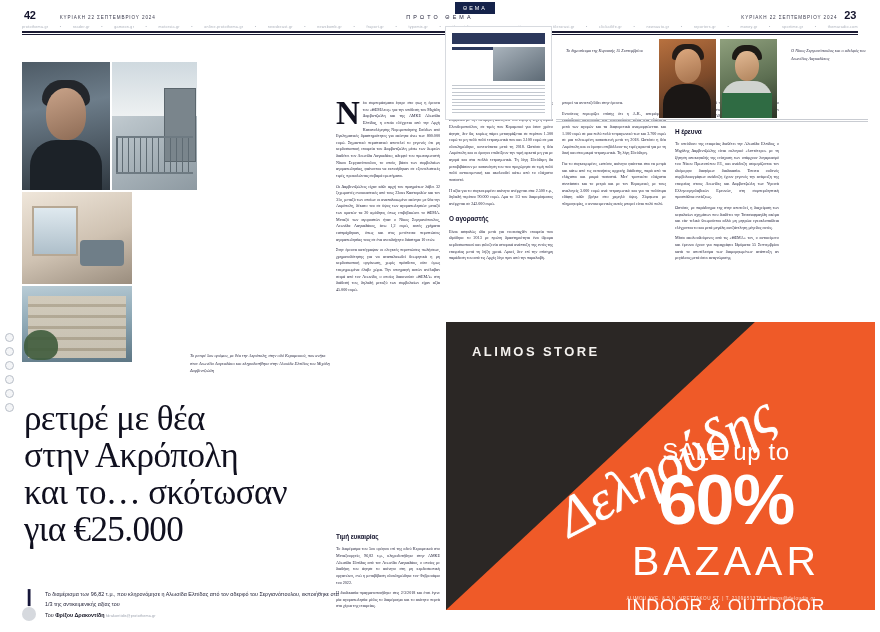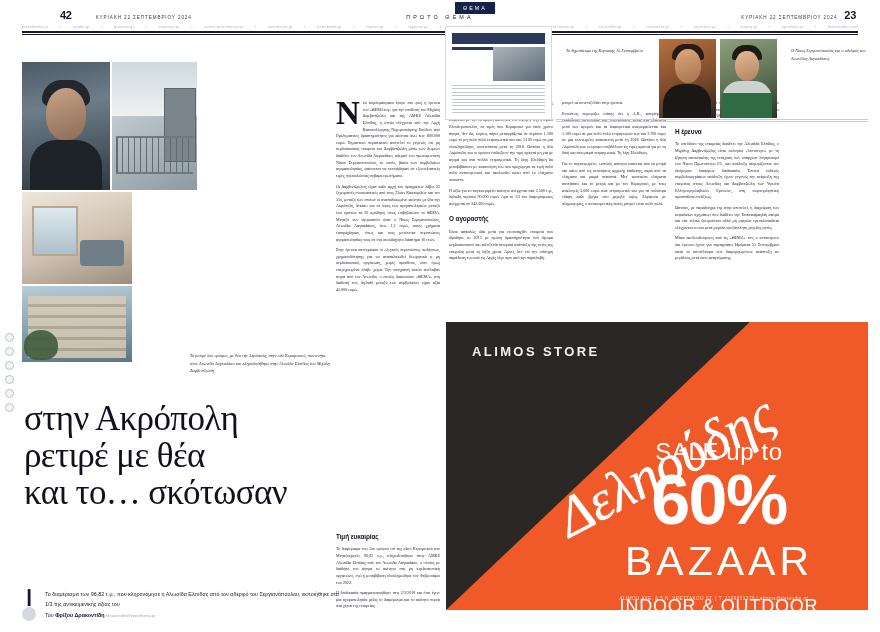--- a/index.html
+++ b/index.html
@@ -1,21 +1,21 @@
 <!DOCTYPE html>
 <html><head>
 <meta charset="utf-8">
 <style>
   html,body{margin:0;padding:0;background:#fff;}
   body{width:880px;height:632px;overflow:hidden;font-family:"Liberation Sans",sans-serif;color:#1a1a28;}
   .spread{position:relative;width:880px;height:632px;background:#fff;}
 
   
   .masthead{position:absolute;left:0;top:0;width:880px;height:30px;}
-  .mh-left{position:absolute;left:24px;top:9px;display:flex;align-items:baseline;gap:24px;margin-left:36px;}
+  .mh-left{position:absolute;left:24px;top:9px;display:flex;align-items:baseline;gap:24px;}
   .mh-right{position:absolute;right:24px;top:9px;display:flex;align-items:baseline;gap:7px;}
   .folio{font-weight:bold;font-size:11px;color:#12122b;letter-spacing:-.3px;}
   .mh-date{font-size:4.6px;letter-spacing:.9px;color:#3a3a4d;text-transform:uppercase;white-space:nowrap;}
   .mh-center{position:absolute;left:0;right:0;top:14px;text-align:center;font-size:5.4px;letter-spacing:3.1px;color:#23233a;}
   .sitebar{position:absolute;left:22px;right:22px;top:23px;height:7px;display:flex;justify-content:space-between;align-items:center;
            font-size:3.6px;letter-spacing:.3px;color:#9aa0ad;overflow:hidden;white-space:nowrap;}
   .sitebar span{opacity:.85;}
   .rule-top{position:absolute;left:22px;right:22px;top:31px;height:2px;background:#1b1b33;}
   .rule-top2{position:absolute;left:22px;right:22px;top:34px;height:.7px;background:#1b1b33;}
 
@@ -98,21 +98,21 @@
   .pd2 .bd2{position:absolute;left:2px;top:54px;width:50px;height:25px;background:#2f6b43;}
 
   .cap-left-ph{position:absolute;left:566px;top:47px;width:88px;font-style:italic;font-family:"Liberation Serif",serif;
      font-size:4.3px;line-height:1.75;color:#2b2b42;}
   .cap-right-ph{position:absolute;left:791px;top:47px;width:88px;font-style:italic;font-family:"Liberation Serif",serif;
      font-size:4.3px;line-height:1.75;color:#2b2b42;}
   .rule-r{position:absolute;left:556px;top:119px;width:312px;height:.7px;background:#c9ccd2;}
   .rule-r2{position:absolute;left:556px;top:121px;width:312px;height:.7px;background:#c9ccd2;}
 
   
-  .ad{position:absolute;left:446px;top:322px;width:422px;height:288px;background:#2b2725;overflow:hidden;}
+  .ad{position:absolute;left:446px;top:322px;width:422px;height:288px;background:#2b2725;overflow:hidden;padding-left:7px;}
   .ad-orange{position:absolute;left:0;top:0;width:100%;height:100%;
      background:#ef5a28;clip-path:polygon(100% 0,100% 100%,0 100%,72% 0);}
   .ad-top{position:absolute;left:26px;top:22px;}
   .ad-store{font-size:13px;font-weight:bold;color:#f4f1ee;letter-spacing:2.4px;}
   .ad-dates{margin-top:3px;font-size:23px;font-weight:bold;color:#ef5a28;letter-spacing:.4px;}
   .ad-dates .amp{color:#f4f1ee;font-weight:normal;font-size:18px;}
   .ad-month{font-size:21px;color:#f0ece8;letter-spacing:1.6px;margin-top:-1px;}
   .ad-script{position:absolute;left:96px;top:92px;width:320px;transform:rotate(-28deg);
      font-family:"Liberation Serif",serif;font-style:italic;font-size:56px;color:#fff;white-space:nowrap;
      text-shadow:0 0 1px #fff;}
@@ -207,23 +207,24 @@
       <i></i>
       <i></i>
       <i></i>
       <i></i>
       <i></i>
     </div>
 
     <div class="photo-caption">Το ρετιρέ 5ου ορόφου, με θέα την Ακρόπολη, στην οδό Κεραμεικού, που ανήκε στον Λεωνίδα Λαγκαδάκο και κληροδοτήθηκε στην Αλουίδα Ελπίδας του Μιχάλη Δαρβιντζιώλη</div>
 
     <div class="headline" id="headline">
+        <div>ρετιρέ με θέα</div>
         <div>στην Ακρόπολη</div>
-        <div>ρετιρέ με θέα</div>
         <div>και το… σκότωσαν</div>
+        <div>για €25.000</div>
       </div>
 
     <div class="lede-wrap">
       <div class="lede-mark">
         <div class="q">❙</div>
         <div class="av"></div>
       </div>
       <div>
         <div class="lede">Το διαμέρισμα των 96,82 τ.μ., που κληρονόμησε η Αλωσίδα Ελπίδας από τον αδερφό του Σεργιανόπουλου, εκποιήθηκε στα 1/3 της αντικειμενικής αξίας του</div>
         <div class="byline">

